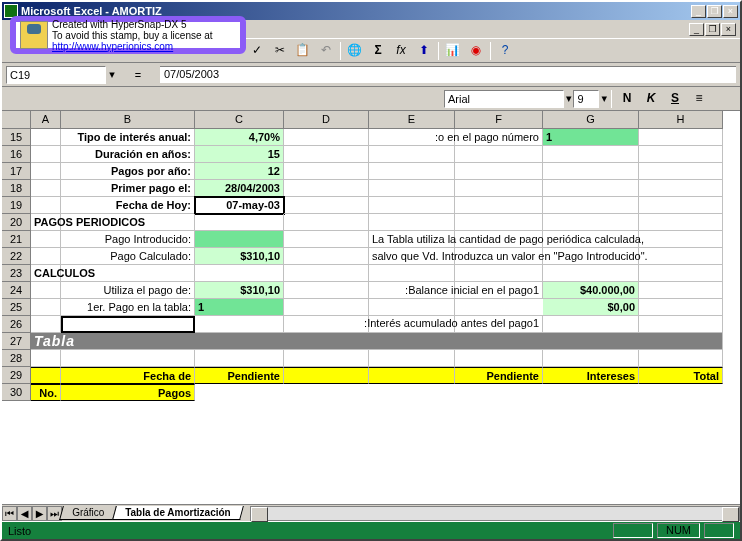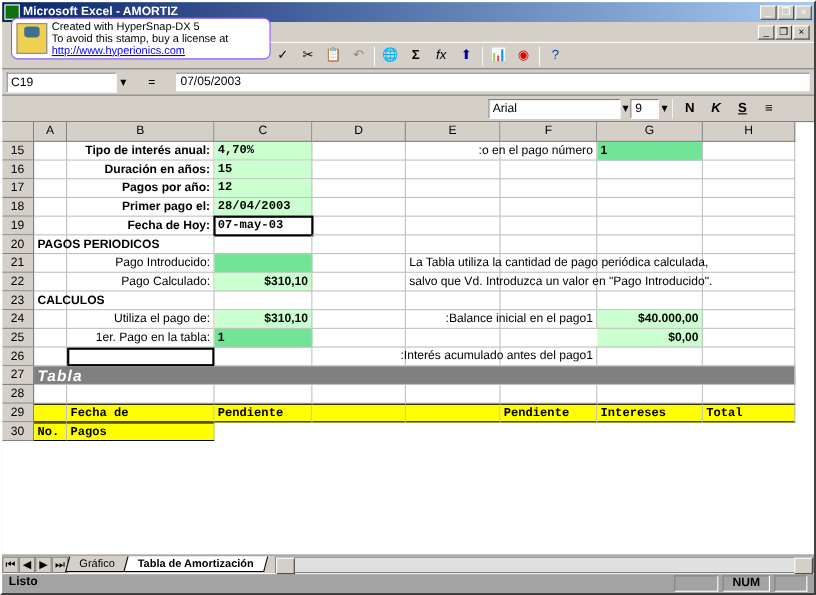--- a/index.html
+++ b/index.html
@@ -5,53 +5,53 @@
 * { box-sizing: border-box; margin: 0; padding: 0; }
 body { font-family: "MS Sans Serif", Arial, sans-serif; font-size: 11px; background: #d4d0c8; width: 742px; height: 541px; overflow: hidden; }
 .window { border: 2px solid #d4d0c8; border-top-color: #fff; border-left-color: #fff; border-right-color: #404040; border-bottom-color: #404040; height: 100%; display: flex; flex-direction: column; }
 .titlebar { background: linear-gradient(to right, #0a246a, #a6caf0); height: 18px; display: flex; align-items: center; padding: 1px 2px; color: #fff; }
 .titlebar .icon { width: 14px; height: 14px; background: #107010; margin-right: 3px; border: 1px solid #fff; }
 .titlebar .title { flex: 1; font-weight: bold; font-size: 11px; }
 .winbtns { display: flex; gap: 1px; }
 .winbtn { width: 15px; height: 13px; background: #d4d0c8; border: 1px solid #fff; border-right-color: #404040; border-bottom-color: #404040; font-size: 9px; line-height: 11px; text-align: center; font-family: Marlett, sans-serif; }
 .menubar { display: flex; padding: 1px 4px; height: 18px; align-items: center; font-size: 11px; }
 .menubar span { padding: 1px 7px; }
-.stamp { position: absolute; top: 16px; left: 10px; width: 236px; height: 38px; background: #fff; border: 1px solid #8b5cf6; border-radius: 6px; display: flex; align-items: center; padding: 2px 4px; font-size: 10px; z-index: 100; }
+.stamp { position: absolute; top: 16px; left: 10px; width: 236px; height: 38px; background: #fff; border: 6px solid #8b5cf6; border-radius: 6px; display: flex; align-items: center; padding: 2px 4px; font-size: 10px; z-index: 100; }
 .stamp-icon { width: 28px; height: 28px; background: #f0d050; border: 1px solid #888; margin-right: 4px; position: relative; }
 .stamp-icon::after { content: ""; position: absolute; top: 2px; left: 6px; width: 14px; height: 10px; background: #407090; border-radius: 3px; }
 .stamp-txt { line-height: 1.1; }
 .stamp-txt a { color: #0000ee; text-decoration: underline; }
 .toolbar { display: flex; padding: 1px 4px; height: 24px; align-items: center; border-top: 1px solid #fff; gap: 1px; margin-left: 240px; }
 .tbtn { width: 22px; height: 21px; border: 1px solid transparent; text-align: center; font-size: 12px; line-height: 19px; }
 .tsep { width: 1px; height: 18px; background: #808080; border-right: 1px solid #fff; margin: 0 2px; }
 .tinput { background: #fff; border: 1px solid #808080; border-right-color:#fff; border-bottom-color:#fff; padding: 1px 3px; height: 18px; font-size: 11px; }
 .fmtbar { display: flex; padding: 1px 4px; height: 24px; align-items: center; border-top: 1px solid #808080; gap: 2px; }
 .namebox { width: 78px; }
 .fxval { flex: 1; background: #fff; border-top: 1px solid #808080; padding: 1px 4px; height: 17px; }
 .grid { flex: 1; background: #fff; position: relative; overflow: hidden; border-top: 1px solid #808080; }
 .colhdr { display: flex; height: 18px; }
 .ch, .rh { background: #d4d0c8; border-right: 1px solid #808080; border-bottom: 1px solid #808080; text-align: center; font-size: 11px; line-height: 16px; }
 .ch0 { width: 29px; } .chA { width: 30px; } .chB { width: 134px; } .chC { width: 89px; } .chD { width: 85px; } .chE { width: 86px; } .chF { width: 88px; } .chG { width: 96px; } .chH { width: 84px; }
 .rows { overflow: hidden; }
 .row { display: flex; height: 17px; }
 .rh { width: 29px; flex-shrink: 0; }
 .cell { border-right: 1px solid #c0c0c0; border-bottom: 1px solid #c0c0c0; padding: 0 3px; font-size: 11px; line-height: 16px; overflow: hidden; white-space: nowrap; }
 .cA { width: 30px; } .cB { width: 134px; } .cC { width: 89px; } .cD { width: 85px; } .cE { width: 86px; } .cF { width: 88px; } .cG { width: 96px; } .cH { width: 84px; }
-.r { text-align: right; } .c { text-align: left; font-family: Liberation Mono, monospace; } .b { font-weight: bold; }
+.r { text-align: right; } .c { text-align: right; } .b { font-weight: bold; }
 .mint { background: #ccffd0; }
 .mintdk { background: #71e496; }
 .yel { background: #ffff00; }
 .grayhdr { background: #808080; color: #fff; font-weight: bold; font-style: italic; font-size: 14px; letter-spacing: 1px; }
 .thickborder { border: 2px solid #000; }
 .sel { outline: 2px solid #000; outline-offset: -1px; }
 .tabs { display: flex; height: 17px; background: #d4d0c8; border-top: 1px solid #808080; align-items: center; font-size: 10px; }
 .tabbtn { width: 15px; height: 15px; border: 1px solid #808080; text-align: center; line-height: 13px; background: #d4d0c8; }
 .tab { padding: 1px 10px; background: #d4d0c8; border: 1px solid #000; border-top: none; transform: skewX(-15deg); margin-left: -1px; }
 .tab.active { background: #fff; font-weight: bold; }
-.status { height: 18px; background: #a3a3a3; border-top: 1px solid #fff; display: flex; align-items: flex-start; padding: 1px 6px; font-size: 11px; font-weight: bold; }
+.status { height: 18px; background: #15803d; border-top: 1px solid #fff; display: flex; align-items: center; padding: 1px 6px; font-size: 11px; }
 .statcell { border: 1px solid #808080; border-right-color: #fff; border-bottom-color: #fff; padding: 0 8px; height: 15px; margin-left: 4px; line-height: 13px; }
 .hscroll { flex: 1; height: 15px; background: #e0e0e0; border: 1px solid #808080; margin-left: 8px; position: relative; }
 .hscroll::before, .hscroll::after { content: ""; position: absolute; width: 15px; height: 13px; background: #d4d0c8; border: 1px solid #fff; border-right-color:#404040; border-bottom-color:#404040; top:0; }
 .hscroll::before { left: 0; } .hscroll::after { right: 0; }
 .tblhdr .cell { border-top: 1.5px solid #000; border-bottom: 1.5px solid #000; }
 </style>
 </head>
 <body>
 
 <div class="window">

